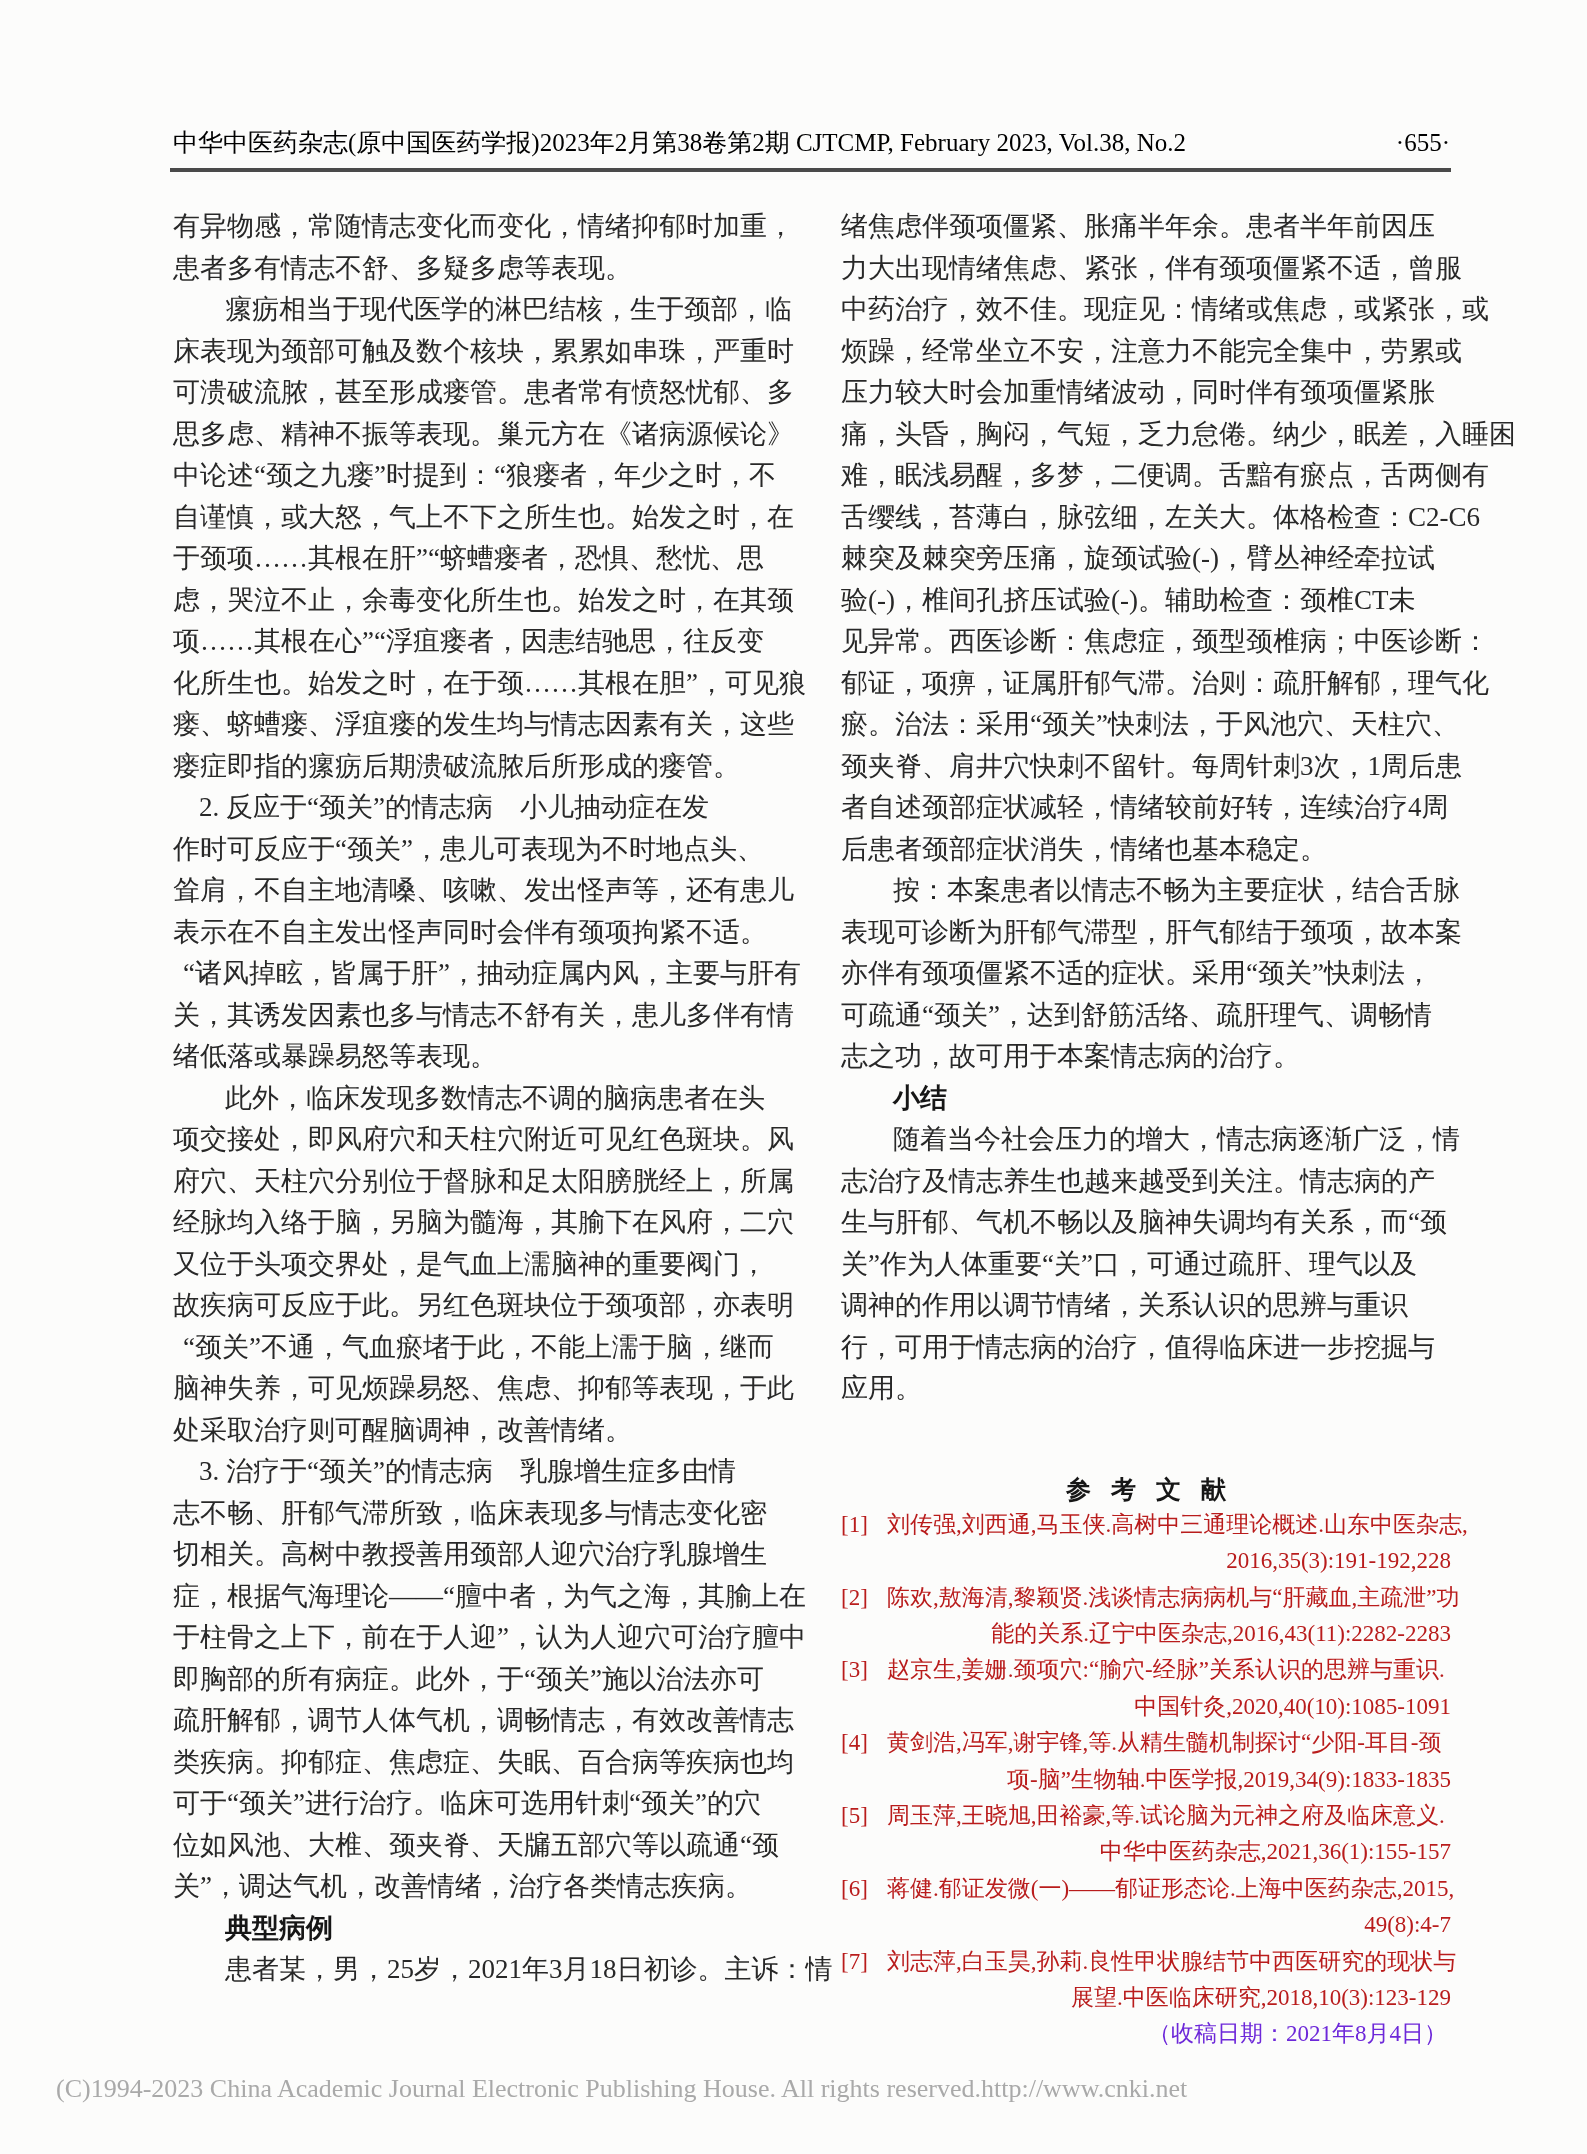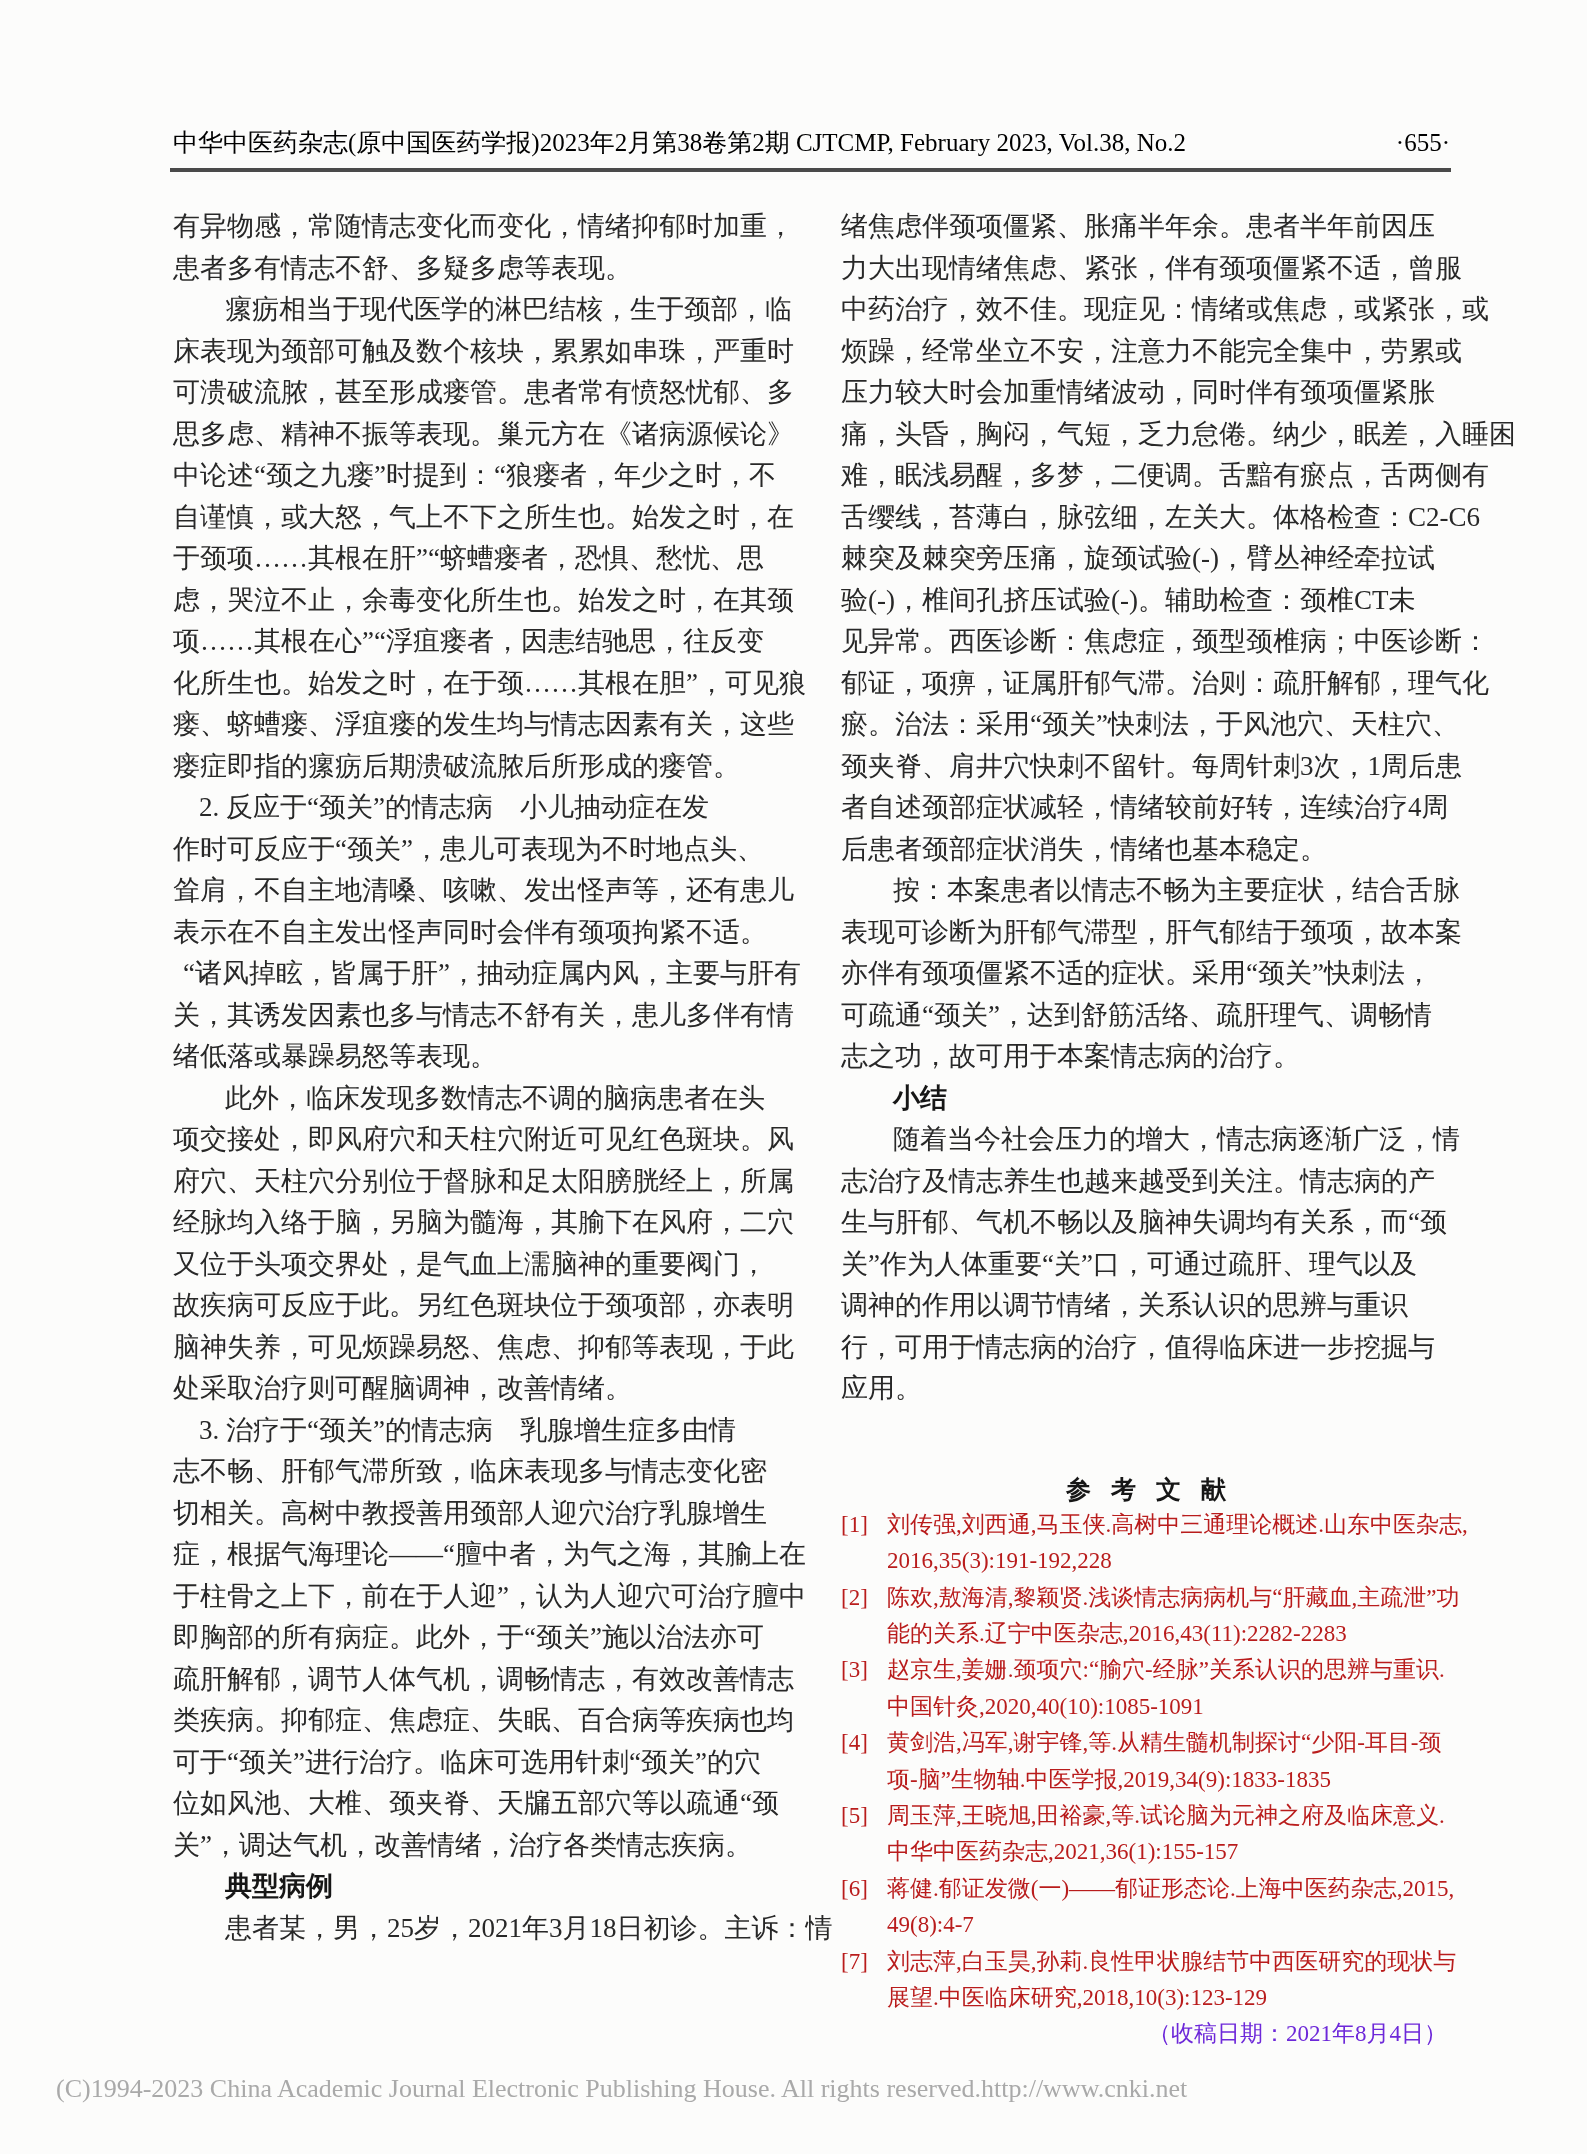--- a/index.html
+++ b/index.html
@@ -35,21 +35,21 @@
   .refs-heading{
     font-family:"Liberation Sans","DejaVu Sans",sans-serif;font-weight:700;
     font-size:25px;line-height:36.4px;height:36.4px;
     text-align:center;letter-spacing:20px;text-indent:20px;color:#161616;
   }
   .ref-entry{position:relative;}
   .ref-line{
     font-size:23px;line-height:36.4px;height:36.4px;white-space:nowrap;color:#b91c1c;
   }
   .ref-line .ref-label{display:inline-block;width:46px;}
-  .ref-cont{padding-left:46px;}
+  .ref-cont{padding-left:46px;text-align:right;}
   .received-date{
     font-size:23px;line-height:36.4px;height:36.4px;
     text-align:right;padding-right:4px;color:#6d28d9;
   }
   .page-footer{
     position:absolute;left:56px;top:2074px;width:1290px;
     display:flex;align-items:baseline;
     font-size:26px;color:#a9a9a9;white-space:nowrap;
   }
 </style>
@@ -84,20 +84,21 @@
     <div class="line">表示在不自主发出怪声同时会伴有颈项拘紧不适。</div>
     <div class="line qindent">“诸风掉眩，皆属于肝”，抽动症属内风，主要与肝有</div>
     <div class="line">关，其诱发因素也多与情志不舒有关，患儿多伴有情</div>
     <div class="line">绪低落或暴躁易怒等表现。</div>
     <div class="line indent">此外，临床发现多数情志不调的脑病患者在头</div>
     <div class="line">项交接处，即风府穴和天柱穴附近可见红色斑块。风</div>
     <div class="line">府穴、天柱穴分别位于督脉和足太阳膀胱经上，所属</div>
     <div class="line">经脉均入络于脑，另脑为髓海，其腧下在风府，二穴</div>
     <div class="line">又位于头项交界处，是气血上濡脑神的重要阀门，</div>
     <div class="line">故疾病可反应于此。另红色斑块位于颈项部，亦表明</div>
+    <div class="line qindent">“颈关”不通，气血瘀堵于此，不能上濡于脑，继而</div>
     <div class="line">脑神失养，可见烦躁易怒、焦虑、抑郁等表现，于此</div>
     <div class="line">处采取治疗则可醒脑调神，改善情绪。</div>
     <div class="line num-indent">3. 治疗于“颈关”的情志病　乳腺增生症多由情</div>
     <div class="line">志不畅、肝郁气滞所致，临床表现多与情志变化密</div>
     <div class="line">切相关。高树中教授善用颈部人迎穴治疗乳腺增生</div>
     <div class="line">症，根据气海理论——“膻中者，为气之海，其腧上在</div>
     <div class="line">于柱骨之上下，前在于人迎”，认为人迎穴可治疗膻中</div>
     <div class="line">即胸部的所有病症。此外，于“颈关”施以治法亦可</div>
     <div class="line">疏肝解郁，调节人体气机，调畅情志，有效改善情志</div>
     <div class="line">类疾病。抑郁症、焦虑症、失眠、百合病等疾病也均</div>

